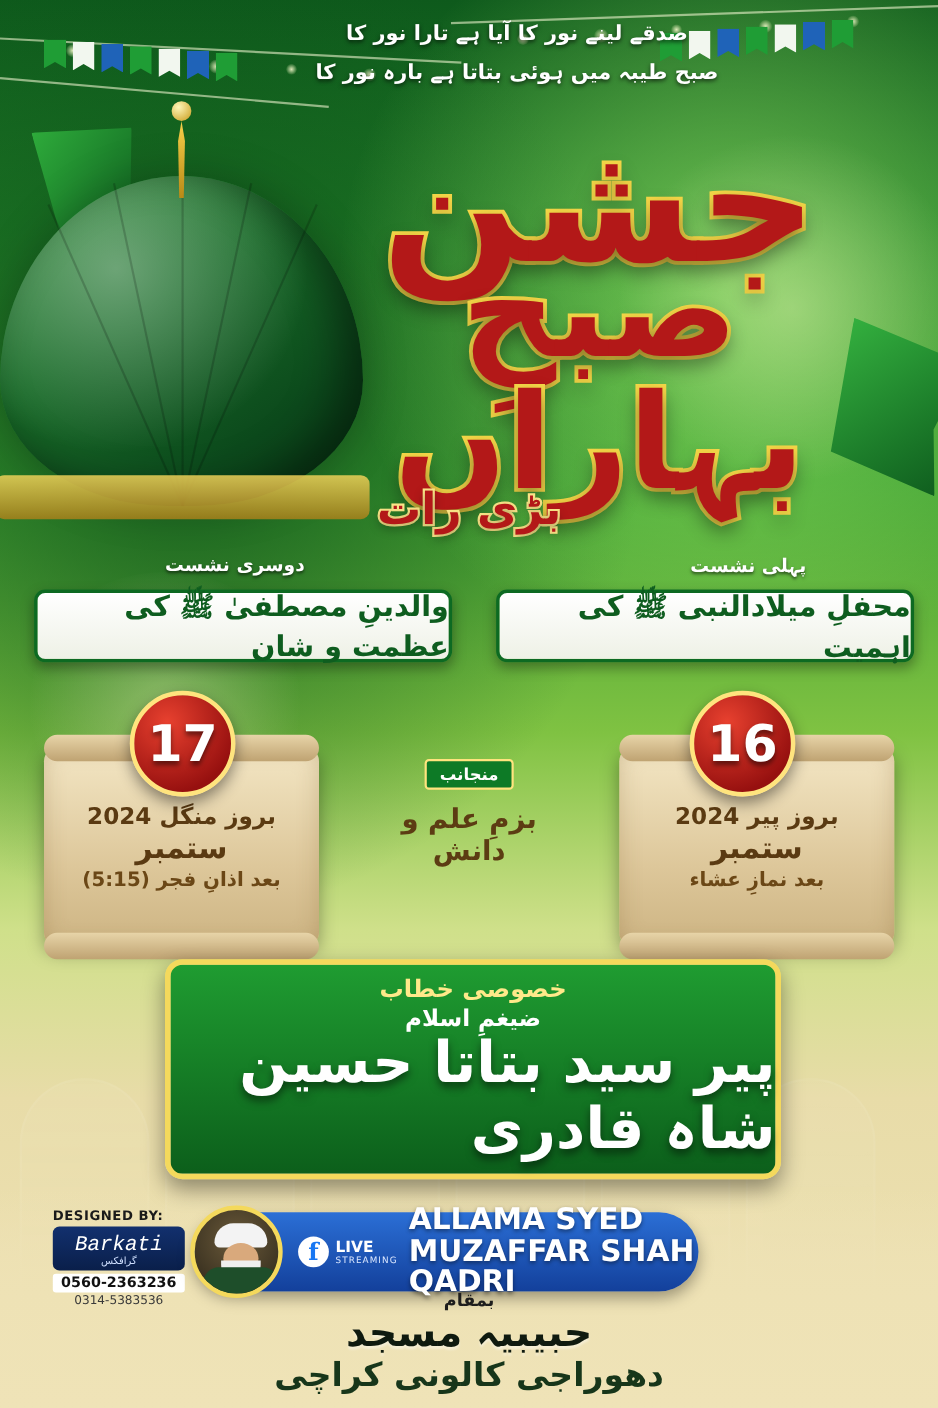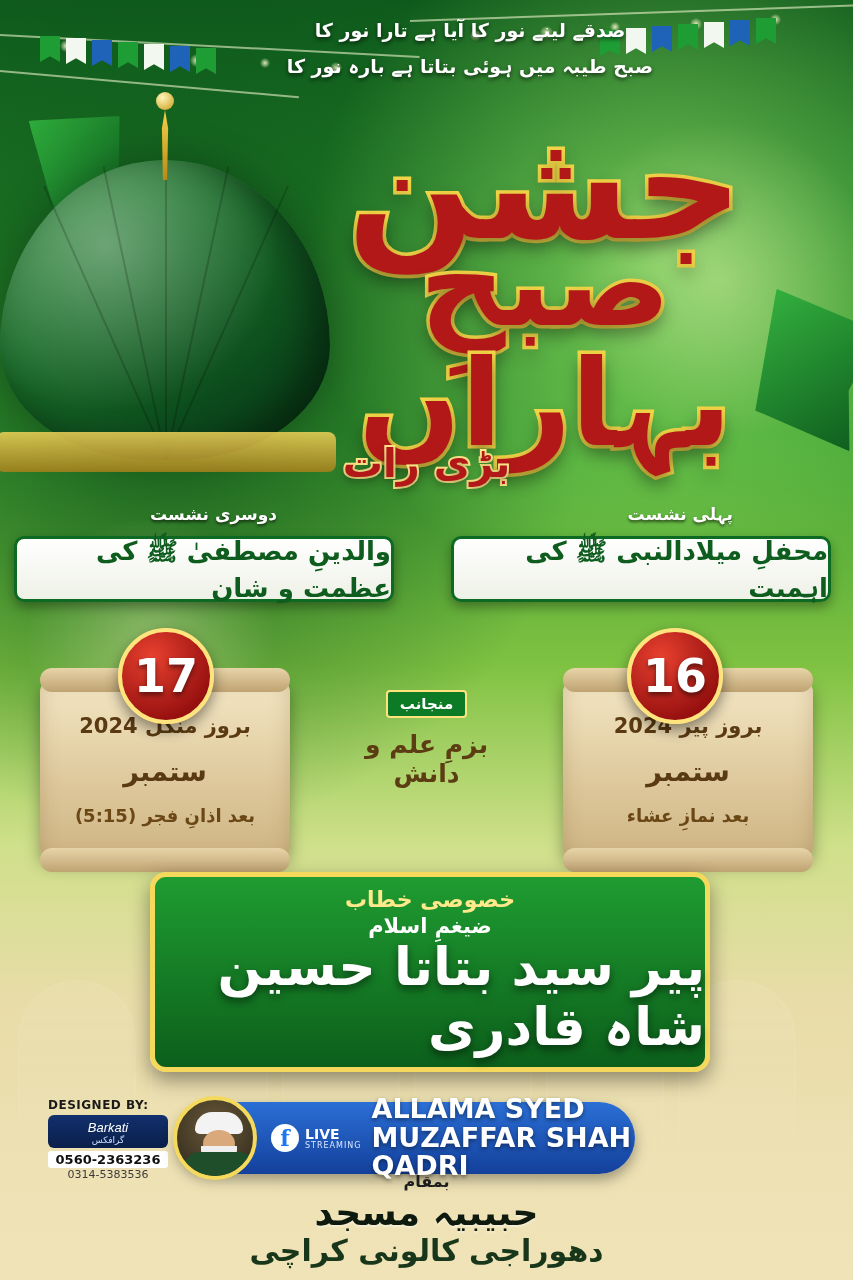--- a/index.html
+++ b/index.html
@@ -120,21 +120,21 @@
   .sessions { position:absolute; left:0; top:500px; width:853px; height:130px; }
   .sess {
     position:absolute; width:380px; height:66px; top:36px;
     background: linear-gradient(180deg,#ffffff,#eef1e6);
     border: 3px solid #0d6a22;
     border-radius: 10px;
     box-shadow: 0 5px 12px rgba(0,0,0,0.35);
     display:flex; align-items:center; justify-content:center;
   }
   .sess.right { right:22px; }
-  .sess.left { left:14px; }
+  .sess.left { left:31px; }
   .sess-text { font-size:26px; font-weight:bold; color:#0e5d1f; }
   .sess-cap {
     position:absolute; top:4px; font-size:17px; font-weight:bold; color:#ffffff;
     text-shadow:0 2px 3px rgba(0,0,0,0.6);
   }
   .sess-cap.right { right:120px; }
   .sess-cap.left { left:150px; }
 
   
   .scrolls { position:absolute; left:0; top:628px; width:853px; height:250px; }
@@ -149,21 +149,21 @@
   .scroll-roll {
     position:absolute; width:100%; height:24px; left:0;
     background: linear-gradient(180deg,#e7d4a8,#bfa372);
     border-radius:12px;
   }
   .scroll-roll.top { top:-12px; }
   .scroll-roll.bot { bottom:-12px; }
   .scroll-inner {
     position:absolute; inset:14px 12px; text-align:center;
     display:flex; flex-direction:column; align-items:center; justify-content:center;
-    gap:18px;
+    gap:2px;
   }
   .sc-line1 { font-size:27px; font-weight:bold; color:#5a3a12; }
   .sc-line2 { font-size:21px; font-weight:bold; color:#5a3a12; }
   .sc-line3 { font-size:18px; font-weight:bold; color:#6b4716; }
   .daybadge {
     position:absolute; top:0; width:96px; height:96px; border-radius:50%;
     background: radial-gradient(circle at 34% 28%, #e8412f, #96100f 75%);
     border:4px solid #ffe47e;
     box-shadow: 0 6px 14px rgba(0,0,0,0.45);
     display:flex; align-items:center; justify-content:center;
@@ -203,21 +203,21 @@
 
   
   .designer {
     position:absolute; left:48px; top:1098px; width:120px;
   }
   .designer .dtitle { font-size:12px; font-weight:bold; color:#1a1a1a; letter-spacing:0.5px; }
   .designer .dcard {
     margin-top:3px; background: linear-gradient(180deg,#12306e,#0a1f4a);
     border-radius:6px; padding:5px 4px 3px; text-align:center;
   }
-  .designer .dbrand { font-family:Liberation Sans, sans-serif; font-style:italic; color:#ffffff; font-size:13px; }
+  .designer .dbrand { font-family:Liberation Mono, monospace; font-style:italic; color:#ffffff; font-size:19px; }
   .designer .dsub { color:#cfe0ff; font-size:9px; }
   .designer .dphone {
     margin-top:3px; background:#ffffff; color:#111; font-size:13px; font-weight:bold;
     text-align:center; border-radius:3px; padding:1px 0;
   }
   .designer .dphone2 { text-align:center; font-size:11px; color:#3a3a3a; }
 
   
   .livebar {
     position:absolute; left:175px; top:1102px; width:460px; height:72px;

